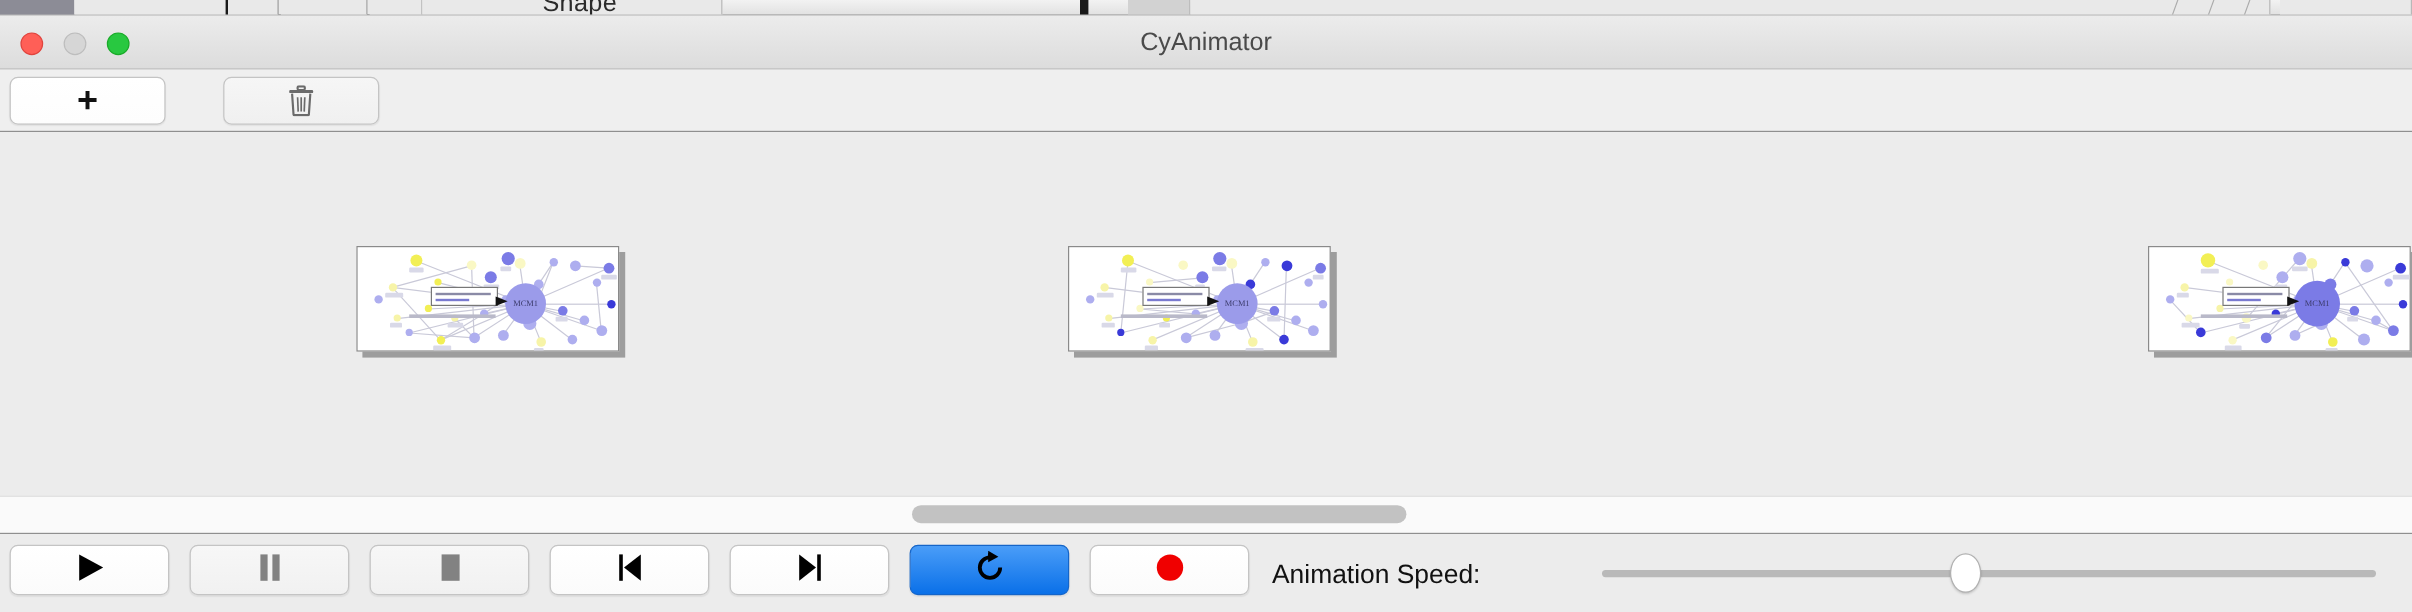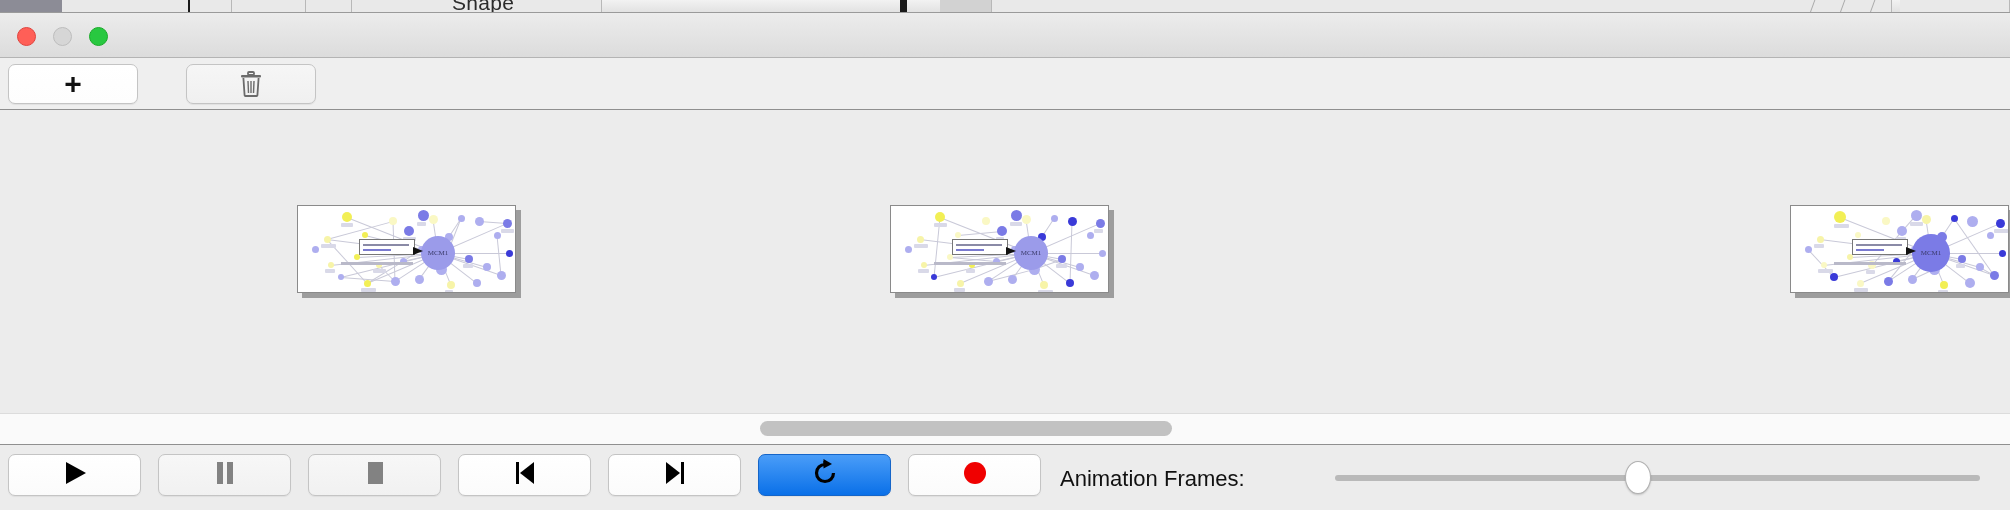--- a/index.html
+++ b/index.html
@@ -161,20 +161,21 @@
   <div class="slant" style="left:1812px;"></div>
   <div class="slant" style="left:1842px;"></div>
   <div class="slant" style="left:1872px;"></div>
   <div class="seg" style="left:1900px; width:110px;"></div>
 </div>
 
 <div id="titlebar">
   <div class="traffic close"></div>
   <div class="traffic min"></div>
   <div class="traffic zoom"></div>
+  <div id="window-title">CyAnimator</div>
 </div>
 
 <div id="toolbar">
   <div class="tbtn" id="add-frame-btn">
     <span class="plus-icon">+</span>
   </div>
   <div class="tbtn" id="delete-frame-btn">
     <span class="trash-icon">
       <svg width="22" height="26" viewBox="0 0 22 26">
         <rect x="1" y="4" width="20" height="2.6" rx="1" fill="#6b6b6b"></rect>
@@ -513,19 +514,19 @@
   </div>
 
   <div class="cbtn enabled" id="record-btn">
     <span>
       <svg width="24" height="24" viewBox="0 0 24 24">
           <circle cx="12" cy="12" r="11" fill="#f00000"></circle>
         </svg>
     </span>
   </div>
 
-  <div id="speed-label">Animation Frames:</div>
+  <div id="speed-label">Animation Speed:</div>
 
   <div id="speed-slider">
     <div id="speed-track"></div>
     <div id="speed-thumb" style="left: 290.15px;"></div>
   </div>
 </div>
 
 </body></html>

